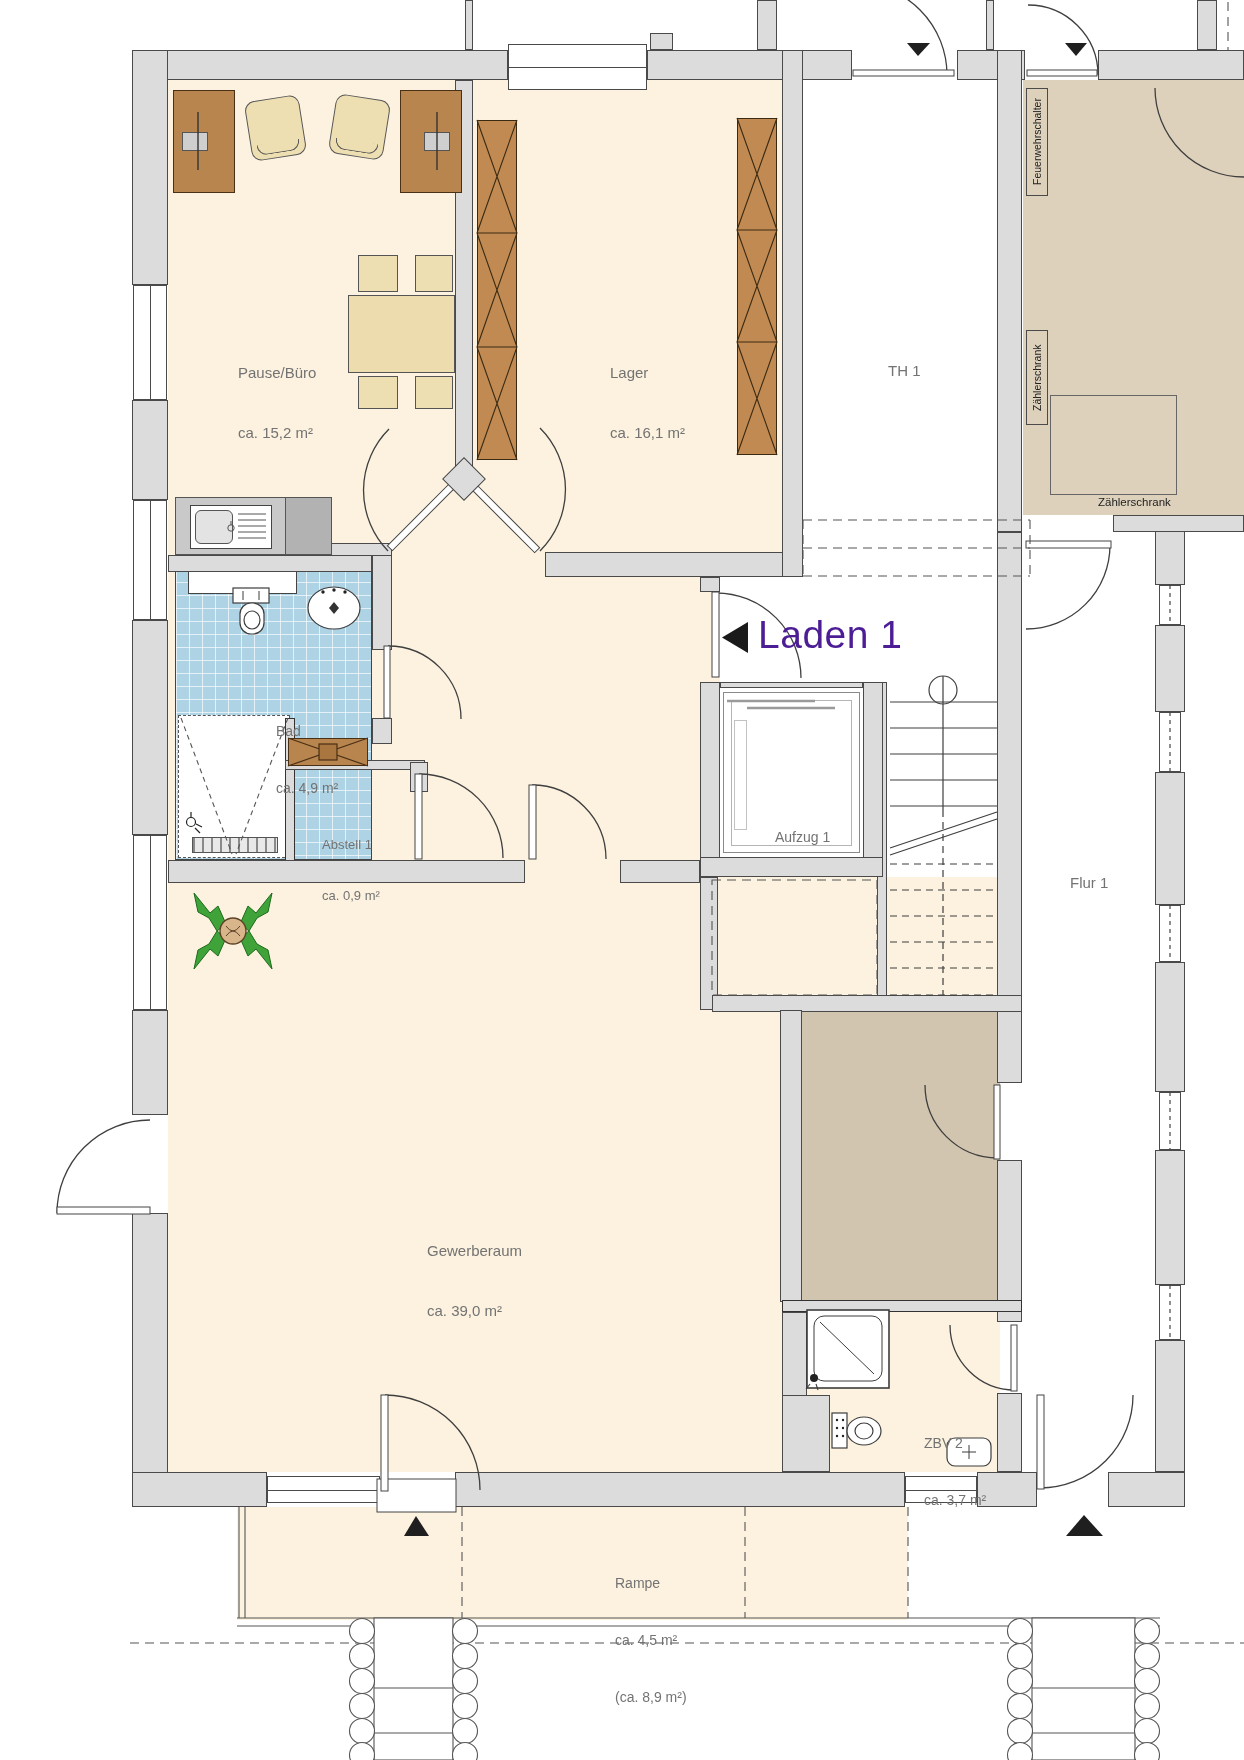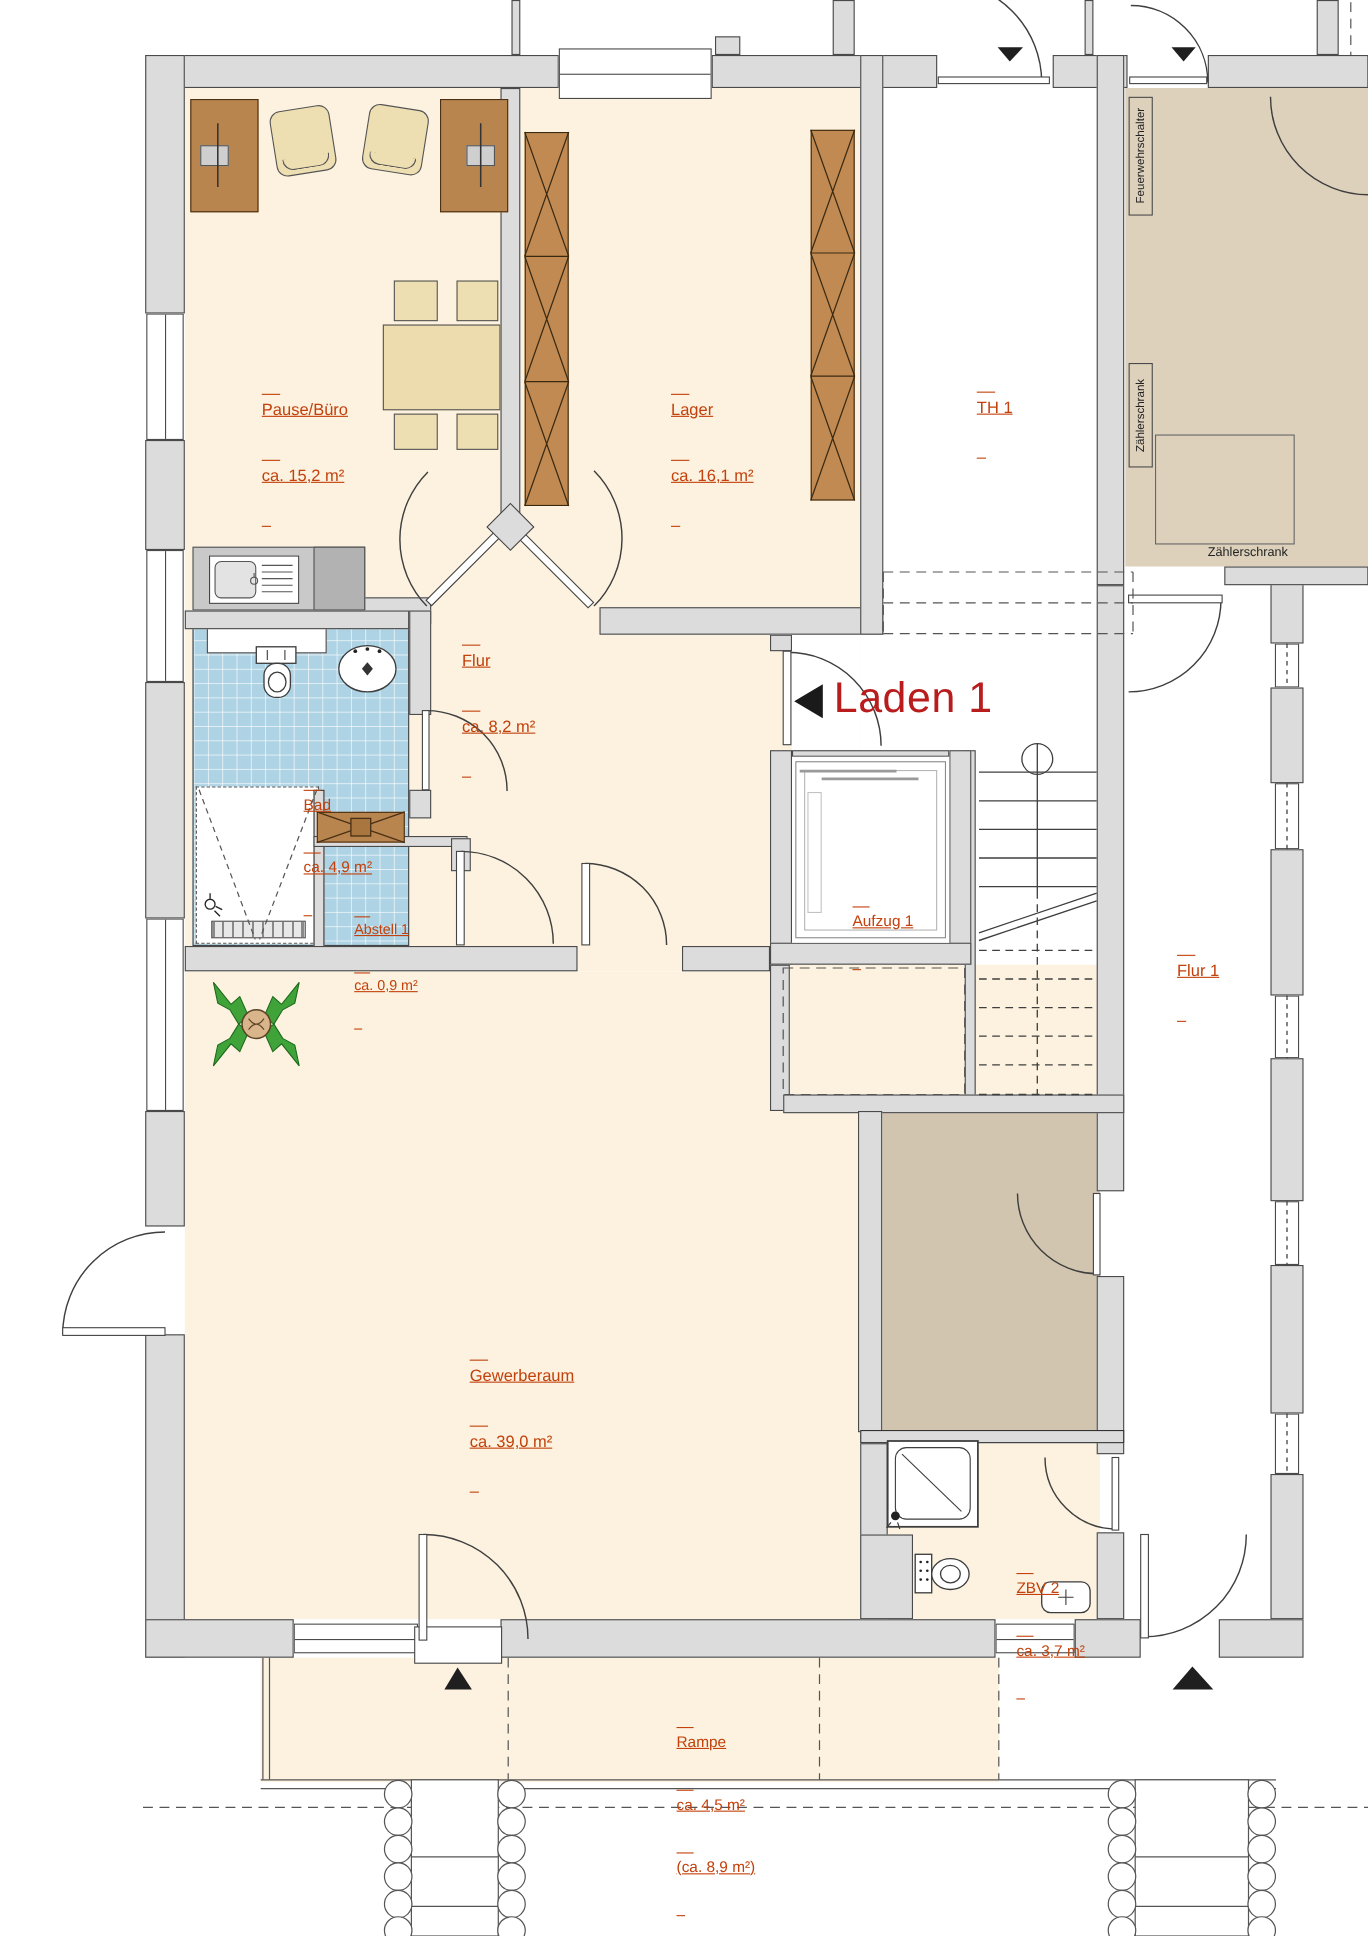--- a/index.html
+++ b/index.html
@@ -31,24 +31,24 @@
   .table{background:#ecdcae;border:1px solid #555;}
   .deskchair{background:#cfcfcf;border:1px solid #555;}
   .counter{background:#c9c9c9;border:1px solid #555;}
   .counter-dark{background:#b2b2b2;border:1px solid #555;}
   .sink-unit{background:#fff;border:1px solid #444;}
   .sink-bowl{background:#e3e3e3;border:1px solid #555;border-radius:6px;}
   .radiator{background:#e8e8e8;border:1px solid #555;
     background-image:repeating-linear-gradient(90deg,#8a8a8a 0 2px,transparent 2px 9px);}
   .cab-x{background:#b9854f;border:1px solid #4a3015;}
   .niche{background:#fff;border:1px solid #444;}
-  .label{position:absolute;color:#c2410c;font-size:15px;line-height:20px;white-space:pre;text-decoration:underline;}
+  .label{position:absolute;color:#737373;font-size:15px;line-height:20px;white-space:pre;}
   .label.small{font-size:14px;line-height:19px;}
   .label.tiny{font-size:13px;line-height:17px;}
-  .title-row{position:absolute;display:flex;align-items:center;gap:9px;color:#b91c1c;}
+  .title-row{position:absolute;display:flex;align-items:center;gap:9px;color:#4c1d95;}
   .title-text{font-size:39px;line-height:39px;letter-spacing:.5px;}
   .vlabel{position:absolute;border:1px solid #4a4a4a;background:transparent;
     writing-mode:vertical-rl;transform:rotate(180deg);font-size:10.5px;color:#222;
     display:flex;align-items:center;justify-content:center;box-sizing:border-box;padding:2px 1px;}
   .hnote{position:absolute;font-size:11.5px;color:#222;}
   .ev-border{position:absolute;border:1px solid #8a8a8a;box-sizing:border-box;background:transparent;}
   .overlay{position:absolute;left:0;top:0;pointer-events:none;}
 </style>
 </head>
 <body>
@@ -365,24 +365,20 @@
     <div>Pause/Büro</div>
     <div>ca. 15,2 m²</div>
   </div>
   <div class="label" style="left:610px;top:323px;">
     <div>Lager</div>
     <div>ca. 16,1 m²</div>
   </div>
   <div class="label" style="left:888px;top:321px;">
     <div>TH 1</div>
   </div>
-  <div class="label" style="left:420px;top:551px;">
-    <div>Flur</div>
-    <div>ca. 8,2 m²</div>
-  </div>
   <div class="label small" style="left:276px;top:684px;">
     <div>Bad</div>
     <div>ca. 4,9 m²</div>
   </div>
   <div class="label tiny" style="left:322px;top:802px;">
     <div>Abstell 1</div>
     <div>ca. 0,9 m²</div>
   </div>
   <div class="label small" style="left:775px;top:790px;">
     <div>Aufzug 1</div>

